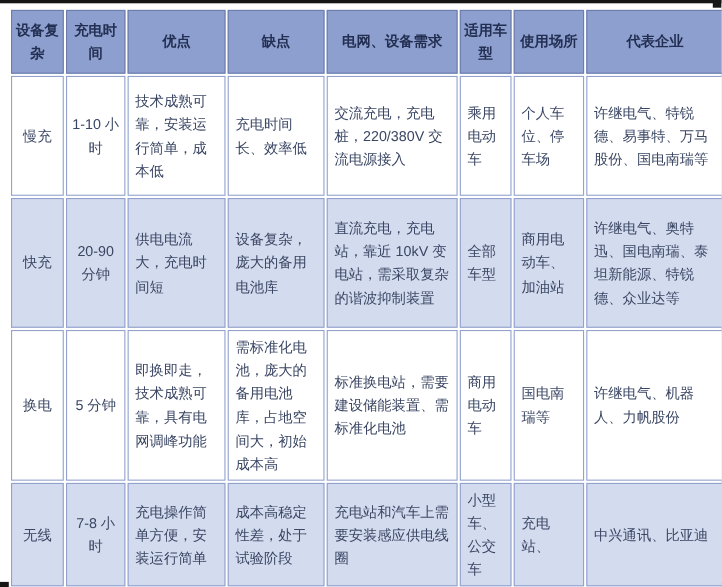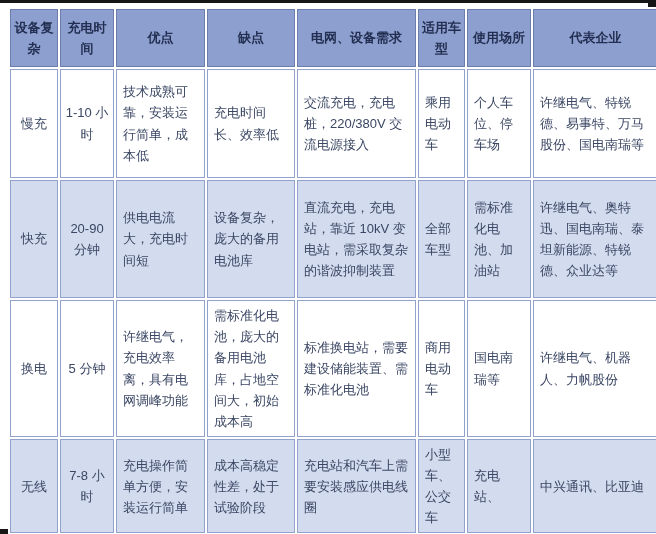--- a/index.html
+++ b/index.html
@@ -85,27 +85,27 @@
       <td>个人车位、停车场</td>
       <td>许继电气、特锐德、易事特、万马股份、国电南瑞等</td>
     </tr>
     <tr class="r1 alt">
       <td class="c-center">快充</td>
       <td class="c-center">20-90 分钟</td>
       <td>供电电流大，充电时间短</td>
       <td>设备复杂，庞大的备用电池库</td>
       <td>直流充电，充电站，靠近 10kV 变电站，需采取复杂的谐波抑制装置</td>
       <td>全部车型</td>
-      <td>需标准化电池、加油站</td>
+      <td>商用电动车、加油站</td>
       <td>许继电气、奥特迅、国电南瑞、泰坦新能源、特锐德、众业达等</td>
     </tr>
     <tr class="r2">
       <td class="c-center">换电</td>
       <td class="c-center">5 分钟</td>
-      <td>许继电气，充电效率离，具有电网调峰功能</td>
+      <td>即换即走，技术成熟可靠，具有电网调峰功能</td>
       <td>需标准化电池，庞大的备用电池库，占地空间大，初始成本高</td>
       <td>标准换电站，需要建设储能装置、需标准化电池</td>
       <td>商用电动车</td>
       <td>国电南瑞等</td>
       <td>许继电气、机器人、力帆股份</td>
     </tr>
     <tr class="r3 alt">
       <td class="c-center">无线</td>
       <td class="c-center">7-8 小时</td>
       <td>充电操作简单方便，安装运行简单</td>

